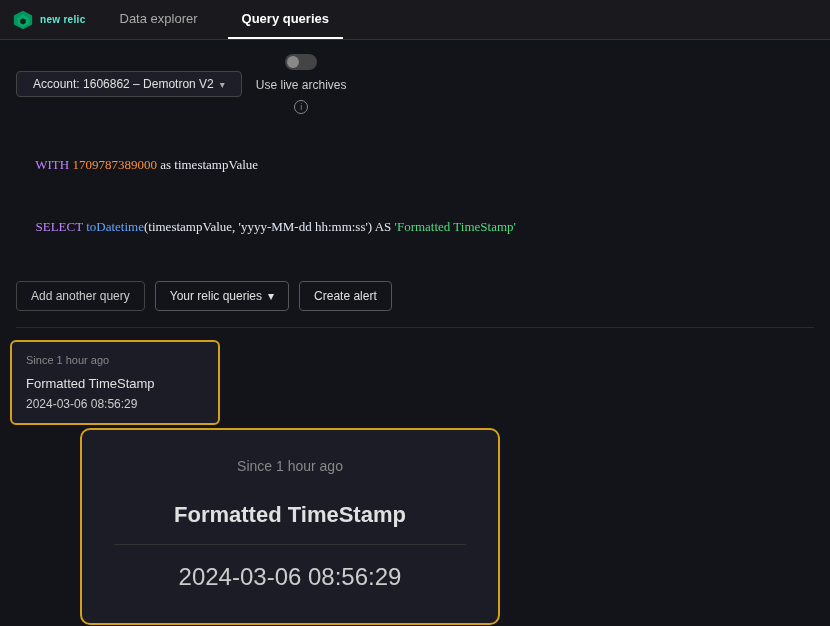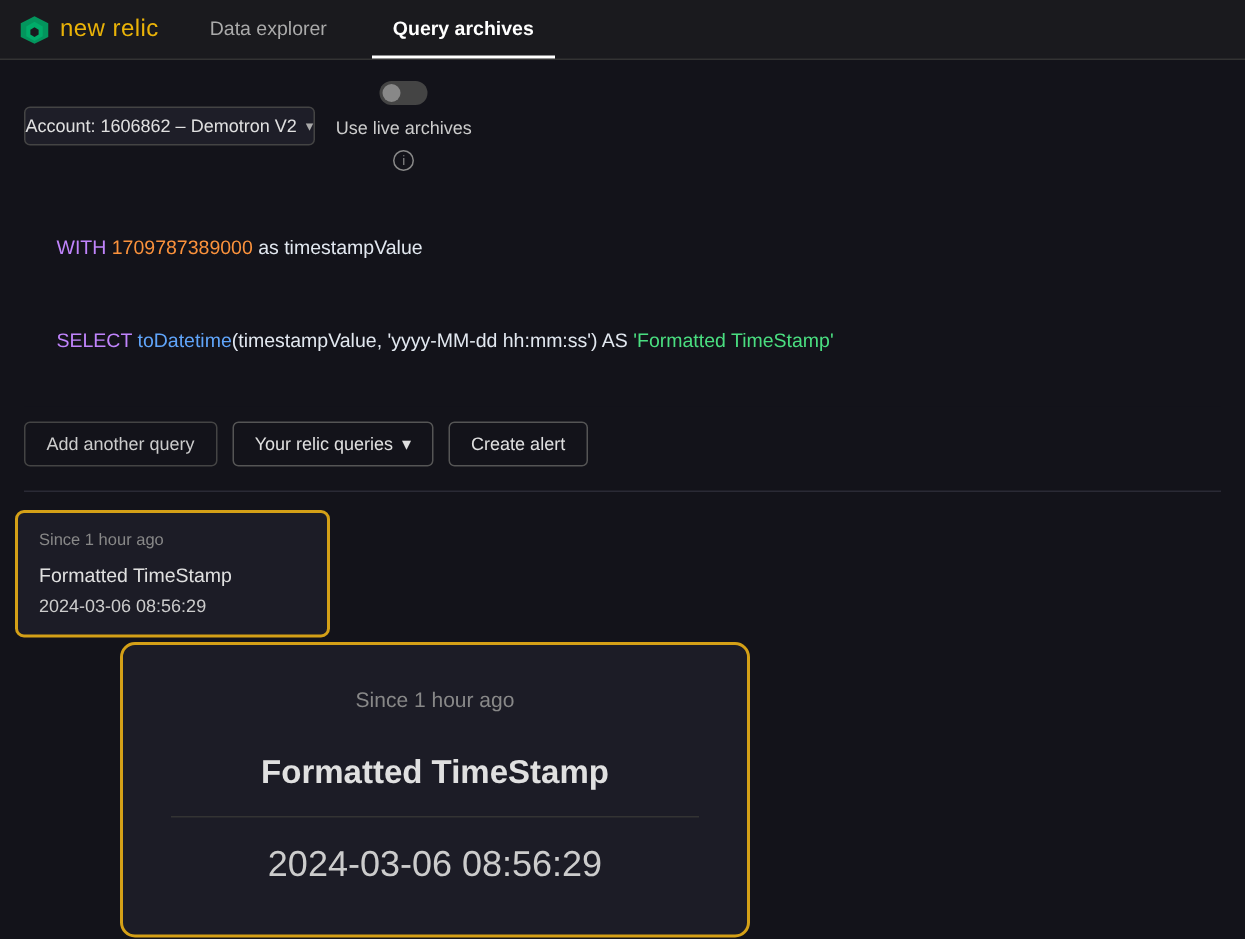--- a/index.html
+++ b/index.html
@@ -25,23 +25,23 @@
       display: flex;
       align-items: center;
       gap: 6px;
       margin-right: 20px;
     }
     .logo-icon {
       width: 22px;
       height: 22px;
     }
     .logo-text {
-      color: #eab308;
-      font-size: 16px;
-      font-weight: 400;
+      color: #5eead4;
+      font-size: 10px;
+      font-weight: 700;
       letter-spacing: 0.3px;
     }
 
     
     .nav-tabs {
       display: flex;
       align-items: center;
       gap: 16px;
       height: 100%;
     }
@@ -71,21 +71,21 @@
     .toolbar-row {
       display: flex;
       align-items: center;
       gap: 14px;
       margin-bottom: 14px;
     }
     .account-select {
       background: #1e1e28;
       border: 1px solid #444;
       color: #e0e0e0;
-      padding: 5px 0;
+      padding: 5px 16px;
       border-radius: 4px;
       font-size: 12px;
       display: flex;
       align-items: center;
       gap: 6px;
       cursor: pointer;
     }
     .account-select .chevron {
       font-size: 10px;
       color: #aaa;
@@ -126,21 +126,21 @@
       justify-content: center;
       font-size: 9px;
       color: #888;
       cursor: pointer;
     }
 
     
     .query-editor {
       background: #13131a;
       border: none;
-      font-family: Liberation Sans, sans-serif;
+      font-family: Liberation Serif, serif;
       font-size: 13px;
       line-height: 1.6;
       padding: 6px 0 12px;
     }
     .query-line {
       white-space: pre;
     }
     .kw-purple { color: #c084fc; }
     .kw-orange { color: #fb923c; }
     .kw-white  { color: #e2e8f0; }
@@ -273,21 +273,21 @@
       <polygon points="12,6 18,9.5 18,16.5 12,20 6,16.5 6,9.5" fill="#00ac69"></polygon>
       <polygon points="12,10 15,11.75 15,15.25 12,17 9,15.25 9,11.75" fill="#1a1a1e"></polygon>
     </svg>
     <span class="logo-text">new relic</span>
   </div>
   <nav class="nav-tabs">
     <div class="nav-tab">
       <span>Data explorer</span>
     </div>
     <div class="nav-tab active">
-      <span>Query archives</span>
+      <span>Query queries</span>
     </div>
   </nav>
 </div>
 
 <div class="main">
 
   <div class="toolbar-row">
     <div class="account-select">
       <span>Account: 1606862 – Demotron V2</span>
       <span class="chevron">▾</span>

